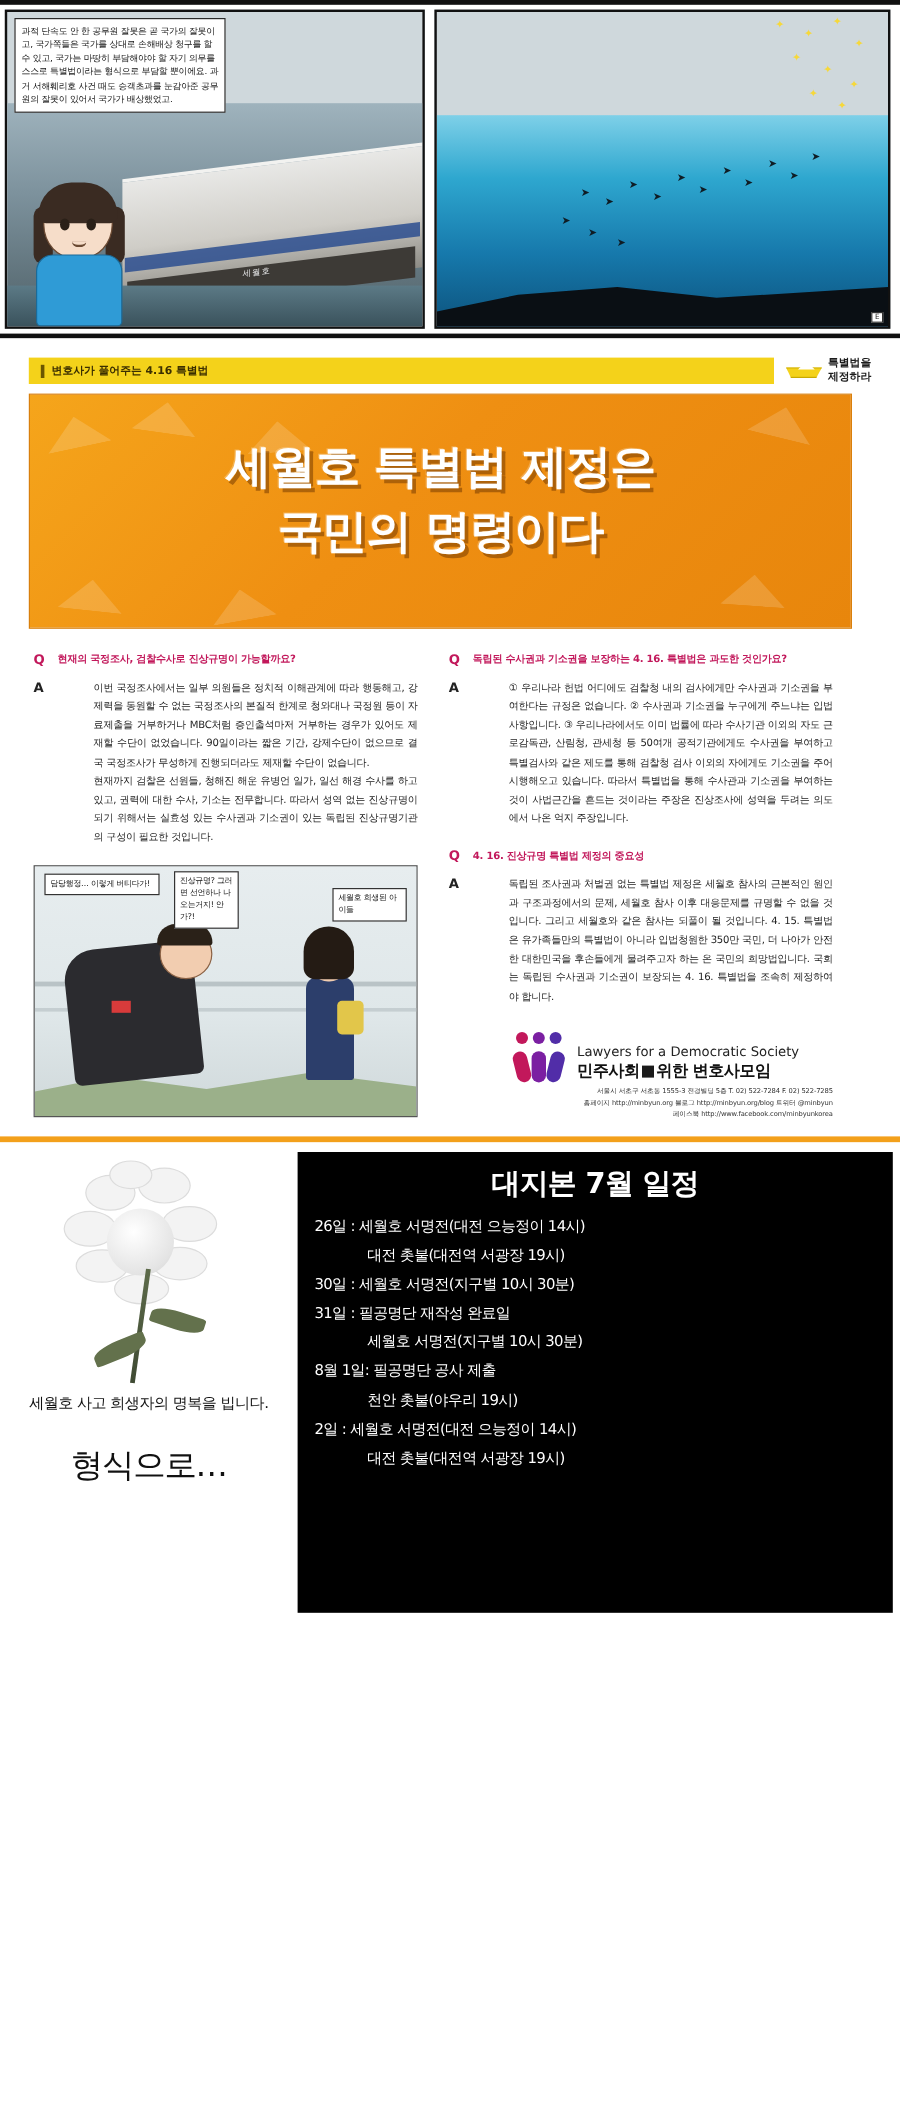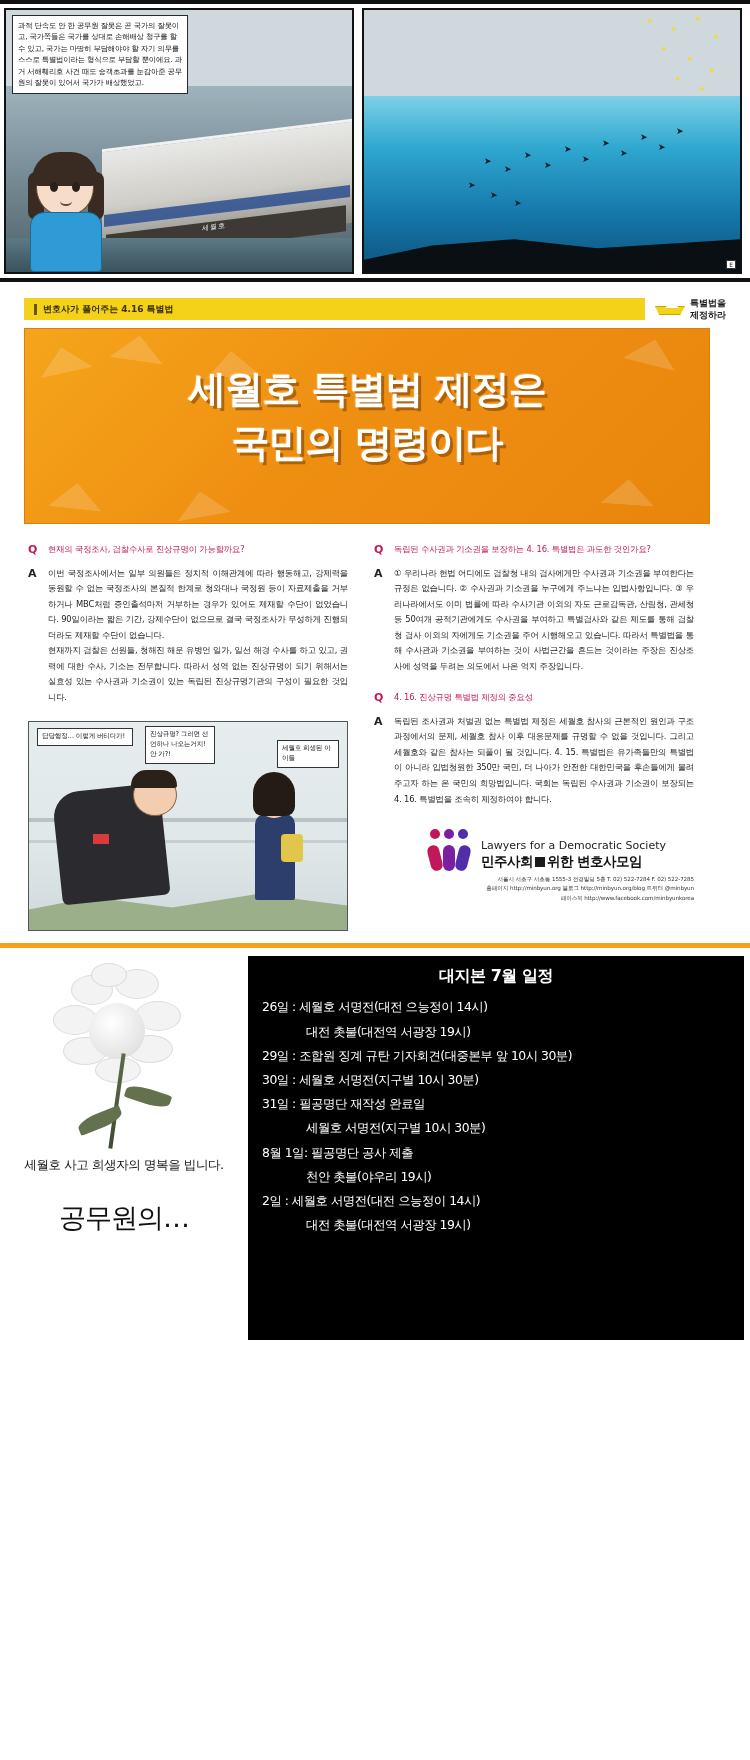--- a/index.html
+++ b/index.html
@@ -192,24 +192,24 @@
     margin: 18px 28px 0 28px;
   }
   .qa-col { width: 320px; }
   .qa-block { margin-bottom: 16px; }
   .qa-row { display: flex; gap: 8px; margin-bottom: 7px; }
   .qa-mark {
     font-weight: bold; font-size: 11px; color: #c2185b; width: 12px; flex: none; line-height: 1.5;
   }
   .qa-mark.a { color: #222; }
   .qa-q-text {
-    font-size: 8.4px; font-weight: normal; color: #c2185b; line-height: 1.75; letter-spacing: -0.2px;
+    font-size: 8.4px; font-weight: bold; color: #c2185b; line-height: 1.75; letter-spacing: -0.2px;
   }
   .qa-a-text {
-    font-size: 8.4px; color: #222; line-height: 1.85; text-align: justify; letter-spacing: -0.2px;
+    font-size: 8.4px; color: #222; line-height: 1.85; text-align: justify; letter-spacing: -0.2px; margin-left: 30px;
   }
 
   
   .mini-comic {
     border: 1px solid #555; background: #e9eef0; height: 210px; position: relative; margin-top: 4px; overflow: hidden;
   }
   .mc-sky { position: absolute; inset: 0; background: linear-gradient(180deg,#e7edef 0%, #dfe7e9 60%, #cfd8da 100%); }
   .mc-rail {
     position: absolute; left: 0; right: 0; top: 96px; height: 4px; background: #b9c3c6;
   }
@@ -247,21 +247,21 @@
     background: #241b14; border-radius: 22px 22px 10px 10px;
   }
   .mc-bag {
     position: absolute; right: 44px; top: 112px; width: 22px; height: 28px; background: #e2c64a; border-radius: 4px;
   }
   .mc-bubble {
     position: absolute; background: #fff; border: 1px solid #333;
     font-size: 6.6px; line-height: 1.5; padding: 3px 4px; color: #111; letter-spacing: -0.2px;
   }
   .mcb1 { left: 8px; top: 6px; width: 96px; }
-  .mcb2 { left: 116px; top: 4px; width: 70px; }
+  .mcb2 { left: 116px; top: 4px; width: 54px; }
   .mcb3 { right: 8px; top: 18px; width: 62px; }
 
   
   .org-block {
     margin: 14px 28px 0 28px;
     display: flex; align-items: flex-end; gap: 10px; justify-content: flex-end;
   }
   .org-logo { width: 44px; height: 42px; position: relative; }
   .org-logo .fig {
     position: absolute; bottom: 0; width: 12px; height: 26px; border-radius: 6px;
@@ -317,21 +317,21 @@
     margin-top: 22px; text-align: center; color: #111;
     font-size: 27px; line-height: 1.6; letter-spacing: -1px;
     font-family: "DejaVu Sans", "Liberation Sans", sans-serif;
   }
 
   .mem-right {
     flex: 1; background: #000; color: #fff; padding: 10px 14px 12px 14px;
     display: flex; flex-direction: column; align-items: center;
   }
   .sched-title {
-    font-size: 16px; font-weight: bold; letter-spacing: -0.5px; margin-bottom: 8px; color: #fff; text-align: center;
+    font-size: 24px; font-weight: bold; letter-spacing: -0.5px; margin-bottom: 8px; color: #fff; text-align: center;
   }
   .sched-list { width: 100%; }
   .sched-row {
     font-size: 12.4px; line-height: 1.95; letter-spacing: -0.5px; color: #fff;
   }
   .sched-row.indent { padding-left: 44px; }
 </style>
 </head>
 <body>
 
@@ -514,30 +514,29 @@
         <span class="petal" style="left:108px; top:74px; width:46px; height:28px;"></span>
         <span class="petal" style="left:76px; top:96px; width:46px; height:26px;"></span>
         <span class="petal" style="left:72px; top:2px; width:36px; height:24px;"></span>
         <span class="flower-core"></span>
         <span class="stem"></span>
         <span class="leaf" style="left:106px; top:128px; transform: rotate(18deg);"></span>
         <span class="leaf" style="left:58px; top:152px; transform: rotate(-22deg);"></span>
       </div>
       <div class="mem-caption">세월호 사고 희생자의 명복을 빕니다.</div>
       <div class="mem-big">
-        <div>공무원의…</div>
+        <div>형식으로…</div>
       </div>
     </div>
 
     <div class="mem-right">
       <div class="sched-title">대지본 7월 일정</div>
       <div class="sched-list" id="schedule-list">
           <div class="sched-row">26일 : 세월호 서명전(대전 으능정이 14시)</div>
           <div class="sched-row indent">대전 촛불(대전역 서광장 19시)</div>
-          <div class="sched-row">29일 : 조합원 징계 규탄 기자회견(대중본부 앞 10시 30분)</div>
           <div class="sched-row">30일 : 세월호 서명전(지구별 10시 30분)</div>
           <div class="sched-row">31일 : 필공명단 재작성 완료일</div>
           <div class="sched-row indent">세월호 서명전(지구별 10시 30분)</div>
           <div class="sched-row">8월 1일: 필공명단 공사 제출</div>
           <div class="sched-row indent">천안 촛불(야우리 19시)</div>
           <div class="sched-row">2일 : 세월호 서명전(대전 으능정이 14시)</div>
           <div class="sched-row indent">대전 촛불(대전역 서광장 19시)</div>
         </div>
     </div>
   </div>

